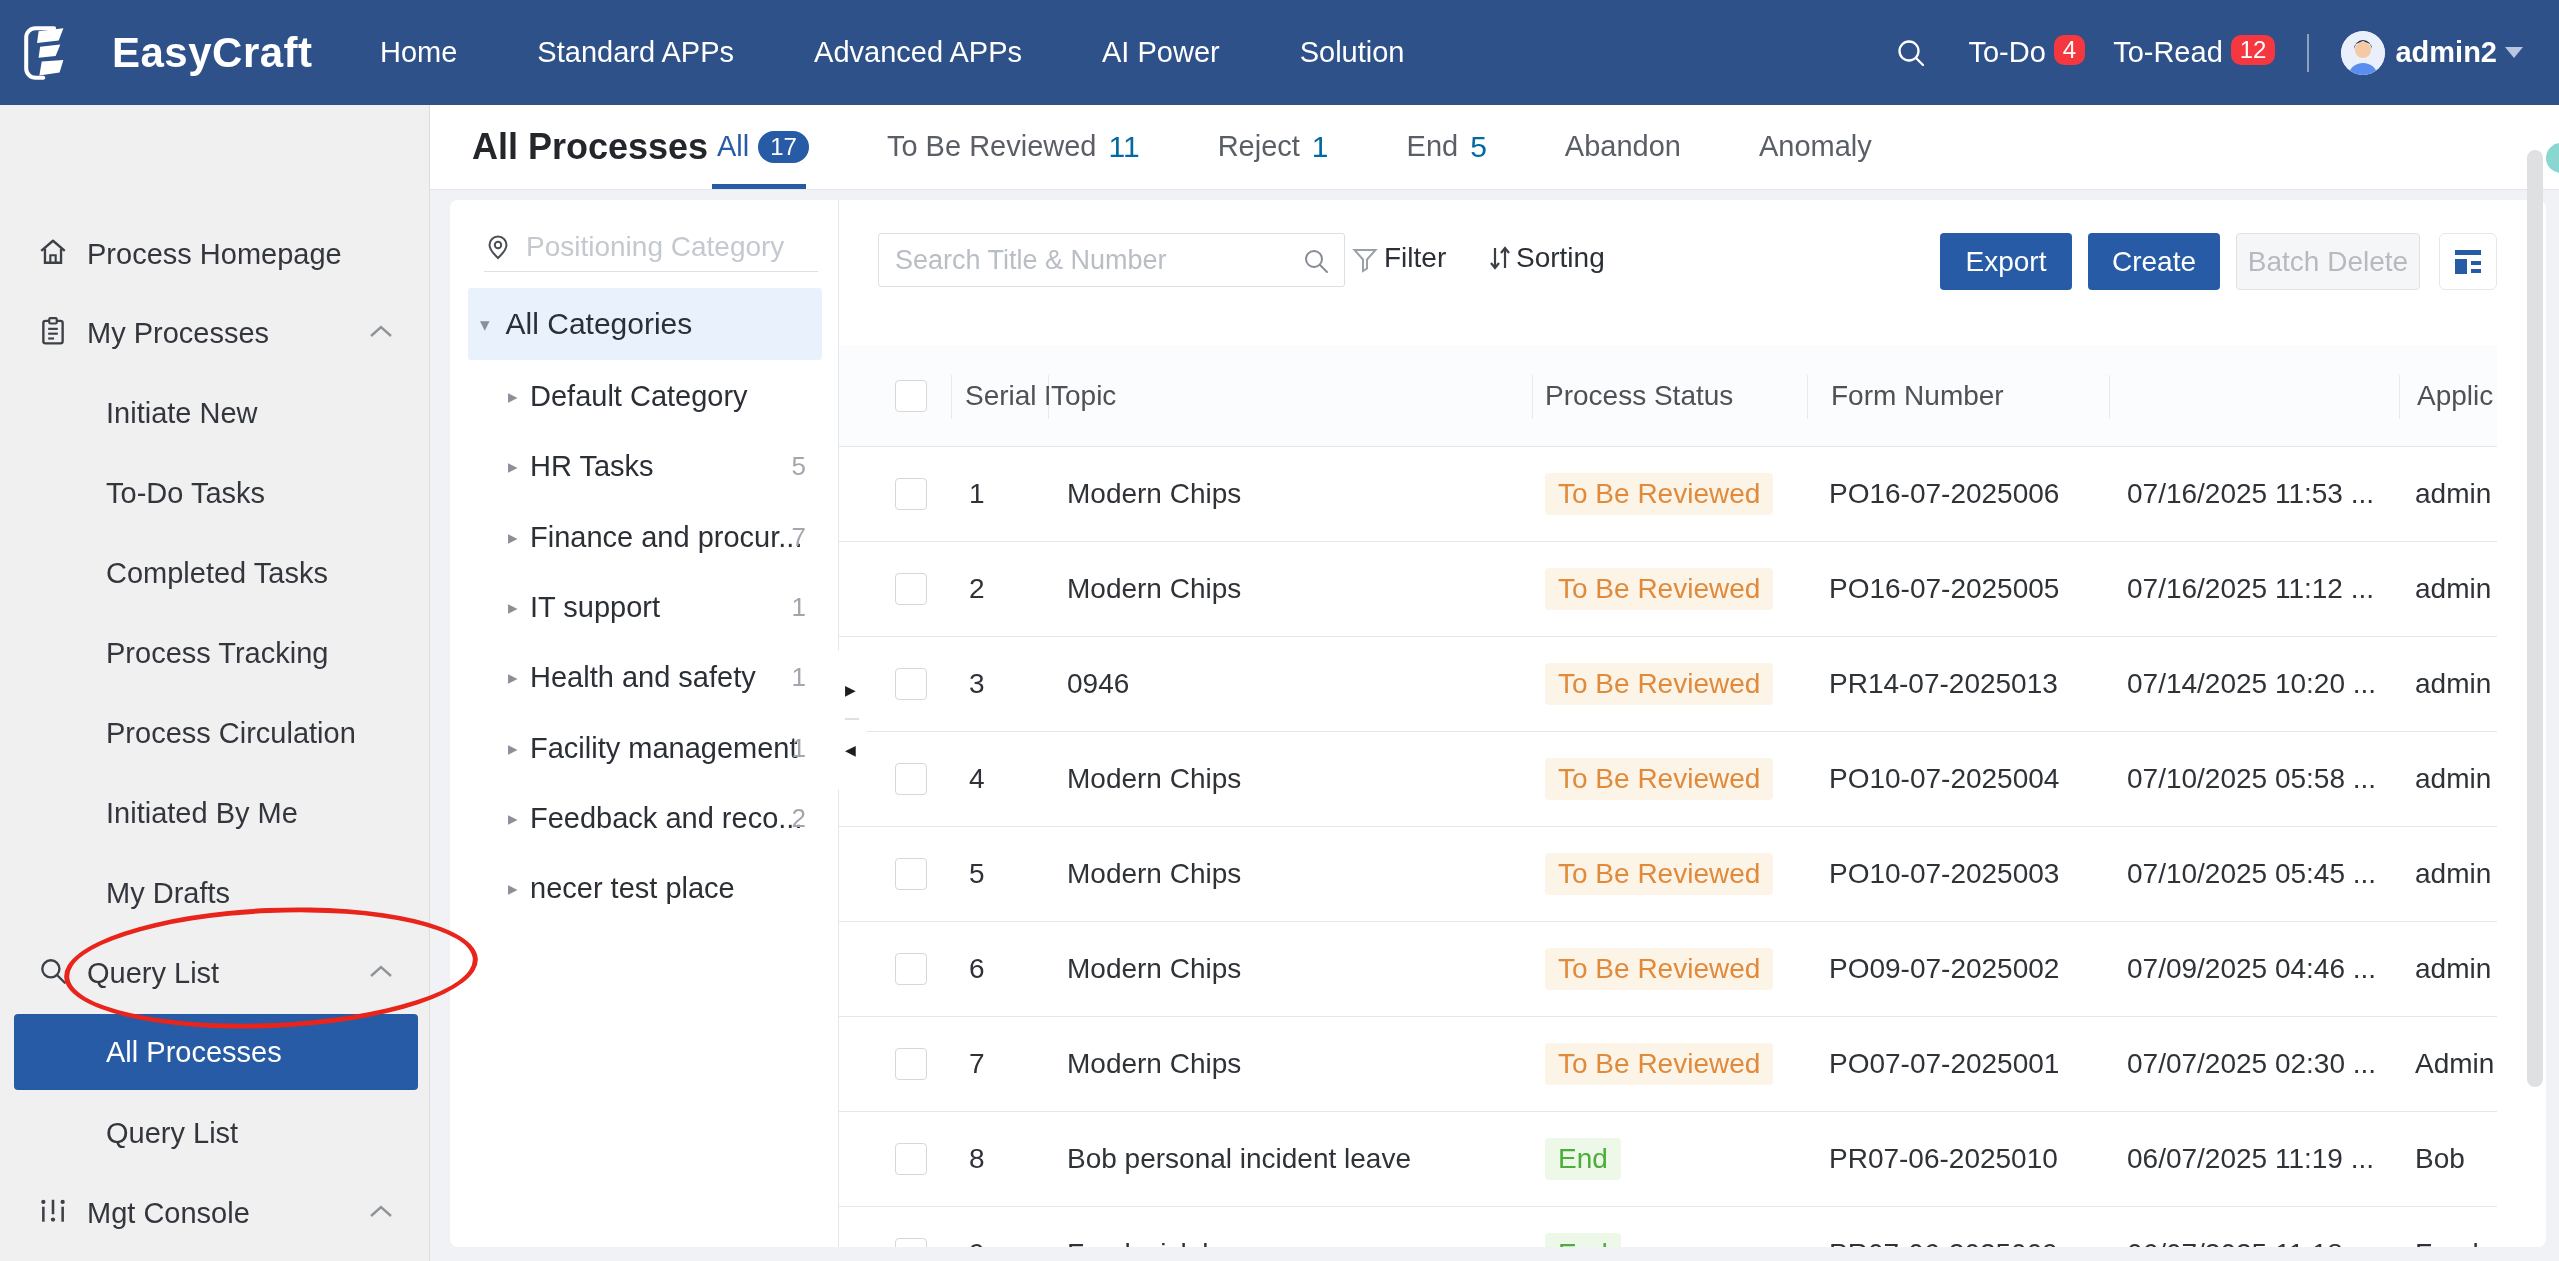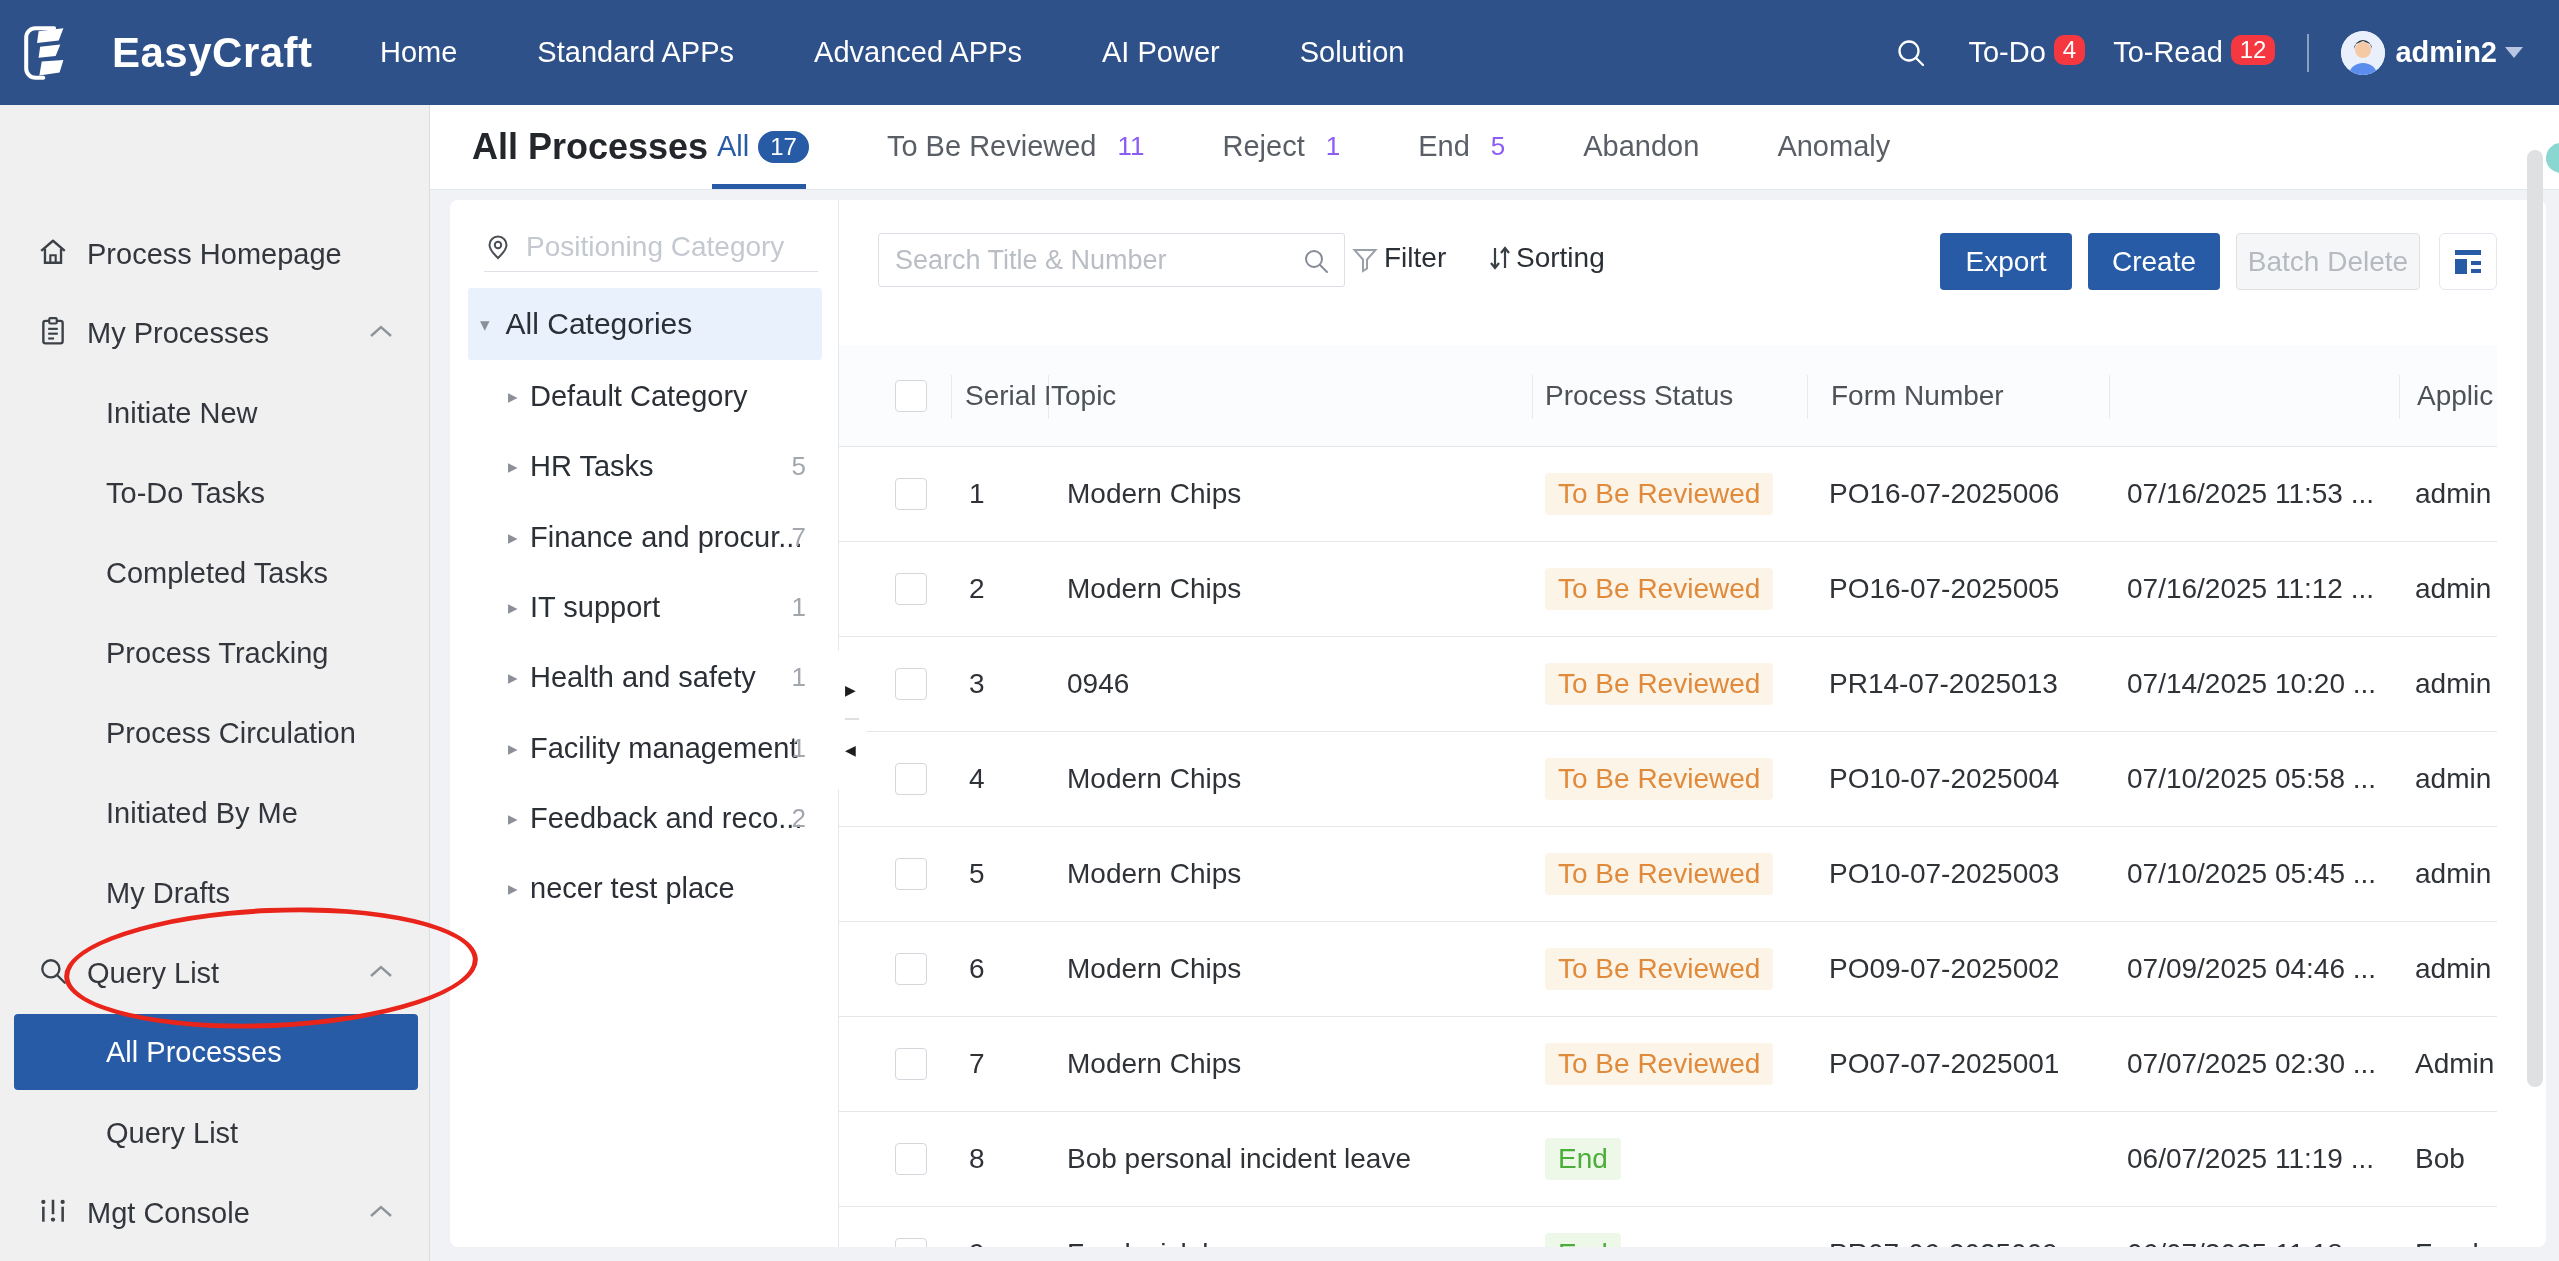--- a/index.html
+++ b/index.html
@@ -45,21 +45,21 @@
 
   
   .main-header { position:absolute; left:430px; top:105px; width:2129px; height:85px; background:#fff;
                  border-bottom:1px solid #e4e7ed; z-index:1; }
   .page-title { position:absolute; left:42px; top:0; line-height:83px; font-size:36px; font-weight:bold; color:#23262b; }
   .tabs { position:absolute; left:287px; top:0; height:83px; display:flex; align-items:center; gap:78px; }
   .tab { display:flex; align-items:center; font-size:29px; color:#5a5e66; cursor:pointer; white-space:nowrap; }
   .tab.active { color:#275ba6; }
   .tab-pill { background:#275ba6; color:#fff; font-size:24px; line-height:32px; padding:0 12px;
               border-radius:16px; margin-left:9px; }
-  .tab-count { color:#8b5cf6; font-size:26px; margin-left:21px; }
+  .tab-count { color:#0369a1; font-size:30px; margin-left:12px; }
   .tab-underline { position:absolute; left:282px; bottom:0; width:94px; height:5px; background:#275ba6; }
 
   
   .content-bg { position:absolute; left:430px; top:190px; width:2129px; height:1071px; background:#f0f2f5; }
   .card { position:absolute; left:450px; top:200px; width:2096px; height:1047px; background:#fff;
           border-radius:8px; overflow:hidden; z-index:1; }
 
   
   .cat-panel { position:absolute; left:0; top:0; width:389px; height:100%; border-right:1px solid #e4e7ed; }
   .cat-search { position:absolute; left:34px; top:24px; width:334px; height:48px; border-bottom:1px solid #dcdfe6; }
@@ -497,20 +497,21 @@
         <span class="badge badge-warning">To Be Reviewed</span>
         <span class="td td-form">PO07-07-2025001</span>
         <span class="td td-time">07/07/2025 02:30 ...</span>
         <span class="td td-appl">Admin</span>
       </div>
       <div class="trow" style="top:912px">
         <span class="checkbox"></span>
         <span class="td td-serial">8</span>
         <span class="td td-topic">Bob personal incident leave</span>
         <span class="badge badge-success">End</span>
+        <span class="td td-form">PR07-06-2025010</span>
         <span class="td td-time">06/07/2025 11:19 ...</span>
         <span class="td td-appl">Bob</span>
       </div>
       <div class="trow" style="top:1007px">
         <span class="checkbox"></span>
         <span class="td td-serial">9</span>
         <span class="td td-topic">Frank sick leave</span>
         <span class="badge badge-success">End</span>
         <span class="td td-form">PR07-06-2025009</span>
         <span class="td td-time">06/07/2025 11:18 ...</span>

